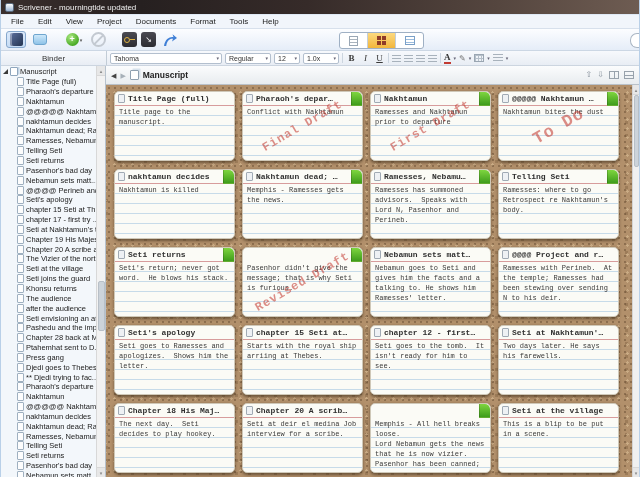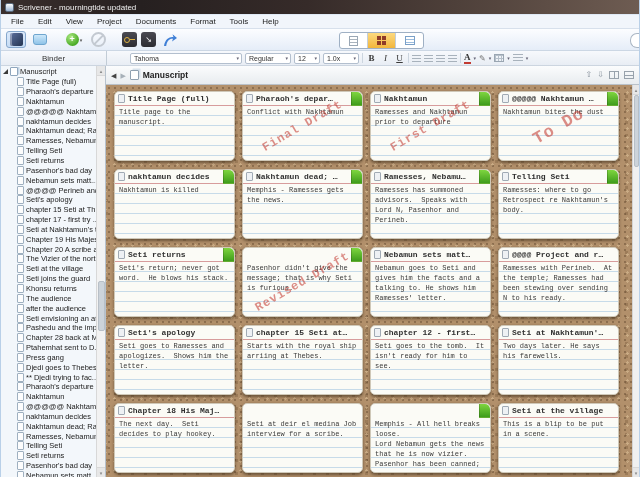--- a/index.html
+++ b/index.html
@@ -41,21 +41,21 @@
   .vcell:first-child{border-left:none;}
   .vcell.active{background:linear-gradient(#fcd97f,#f2b63c);}
   .docview-glyph{width:9px;height:10px;background:#fff;border:1px solid #9aa7b5;box-sizing:border-box;
     background-image:repeating-linear-gradient(to bottom,transparent 0 2px,#aab4be 2px 3px);}
   .corkview-glyph{width:9px;height:9px;background-image:linear-gradient(#8e3b27,#8e3b27);background-size:4px 4px;background-repeat:space;}
   .outlineview-glyph{width:10px;height:9px;border:1px solid #7aa0c8;box-sizing:border-box;
     background-image:repeating-linear-gradient(to bottom,transparent 0 2px,#9cbcdd 2px 3px);}
   .search-sliver{position:absolute;right:0;top:4px;width:8px;height:13px;border:1px solid #aab6c4;border-right:none;
     border-radius:7px 0 0 7px;background:#fff;}
   
-  .formatband{height:14px;flex:none;display:flex;background:linear-gradient(#f7f9fc,#e8edf4);border-bottom:1px solid #ccd5e0;gap:20px;}
+  .formatband{height:14px;flex:none;display:flex;background:linear-gradient(#f7f9fc,#e8edf4);border-bottom:1px solid #ccd5e0;}
   .binder-head{width:105px;flex:none;display:flex;align-items:center;justify-content:center;font-size:8px;color:#333;
     border-right:1px solid #c2ccd6;}
   .fbar{flex:1;display:flex;align-items:center;gap:3px;padding-left:3px;min-width:0;}
   .combo{height:11px;background:#fff;border:1px solid #b3bfce;border-radius:2px;font-size:7px;color:#333;
     display:flex;align-items:center;justify-content:space-between;padding:0 2px 0 3px;box-sizing:border-box;}
   .caret{font-size:5px;color:#667;}
   .fmtbtn{font-size:9px;color:#3a3a3a;width:11px;text-align:center;font-family:"Liberation Serif",serif;}
   .vr{width:1px;height:10px;background:#ccd5df;}
   .alignicon{width:9px;height:7px;background-image:repeating-linear-gradient(to bottom,#a8b2bc 0 1px,transparent 1px 3px);}
   .acolor{font-weight:bold;font-size:9px;color:#333;border-bottom:2px solid #c23b33;line-height:1;font-family:"Liberation Serif",serif;}
@@ -582,21 +582,21 @@
 
   <div class="card">
     <div class="card-head">
       <span class="card-ico"></span>
       <span class="card-title">@@@@ Project and r…</span>
     </div>
 
     <div class="card-body">Ramesses with Perineb.  At
 the temple; Ramesses had
 been stewing over sending
-N to his ready.</div>
+N to his deir.</div>
   </div>
 
   <div class="card">
     <div class="card-head">
       <span class="card-ico"></span>
       <span class="card-title">Seti's apology</span>
     </div>
 
     <div class="card-body">Seti goes to Ramesses and
 apologizes.  Shows him the
@@ -638,20 +638,24 @@
     <div class="card-head">
       <span class="card-ico"></span>
       <span class="card-title">Chapter 18 His Maj…</span>
     </div>
 
     <div class="card-body">The next day.  Seti
 decides to play hookey.</div>
   </div>
 
   <div class="card">
+    <div class="card-head">
+      <span class="card-ico"></span>
+      <span class="card-title">Chapter 20 A scrib…</span>
+    </div>
 
     <div class="card-body">Seti at deir el medina Job
 interview for a scribe.</div>
   </div>
 
   <div class="card">
     <span class="card-chip" style="background: linear-gradient(rgb(126, 214, 63), rgb(63, 156, 28));"></span>
 
     <div class="card-body">Memphis - All hell breaks
 loose.

